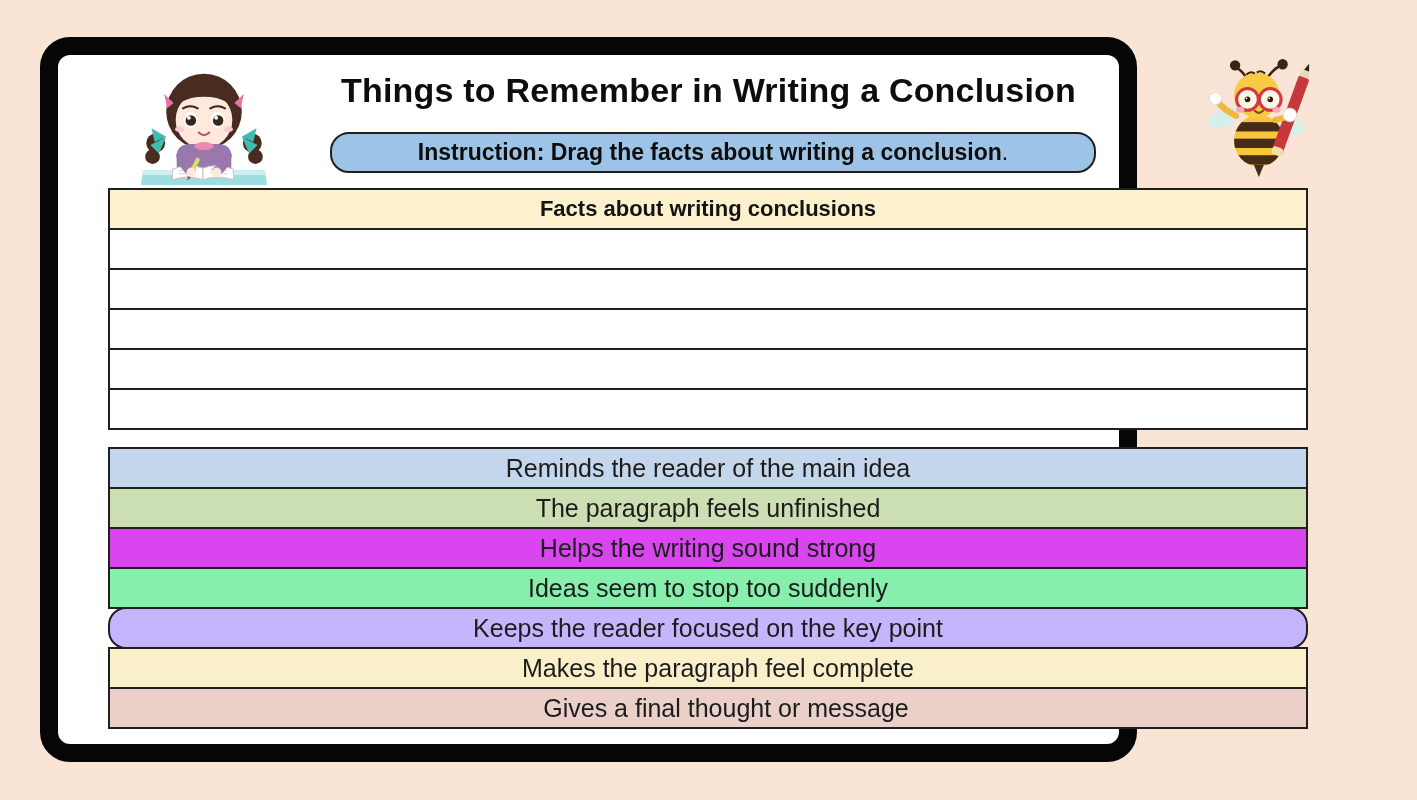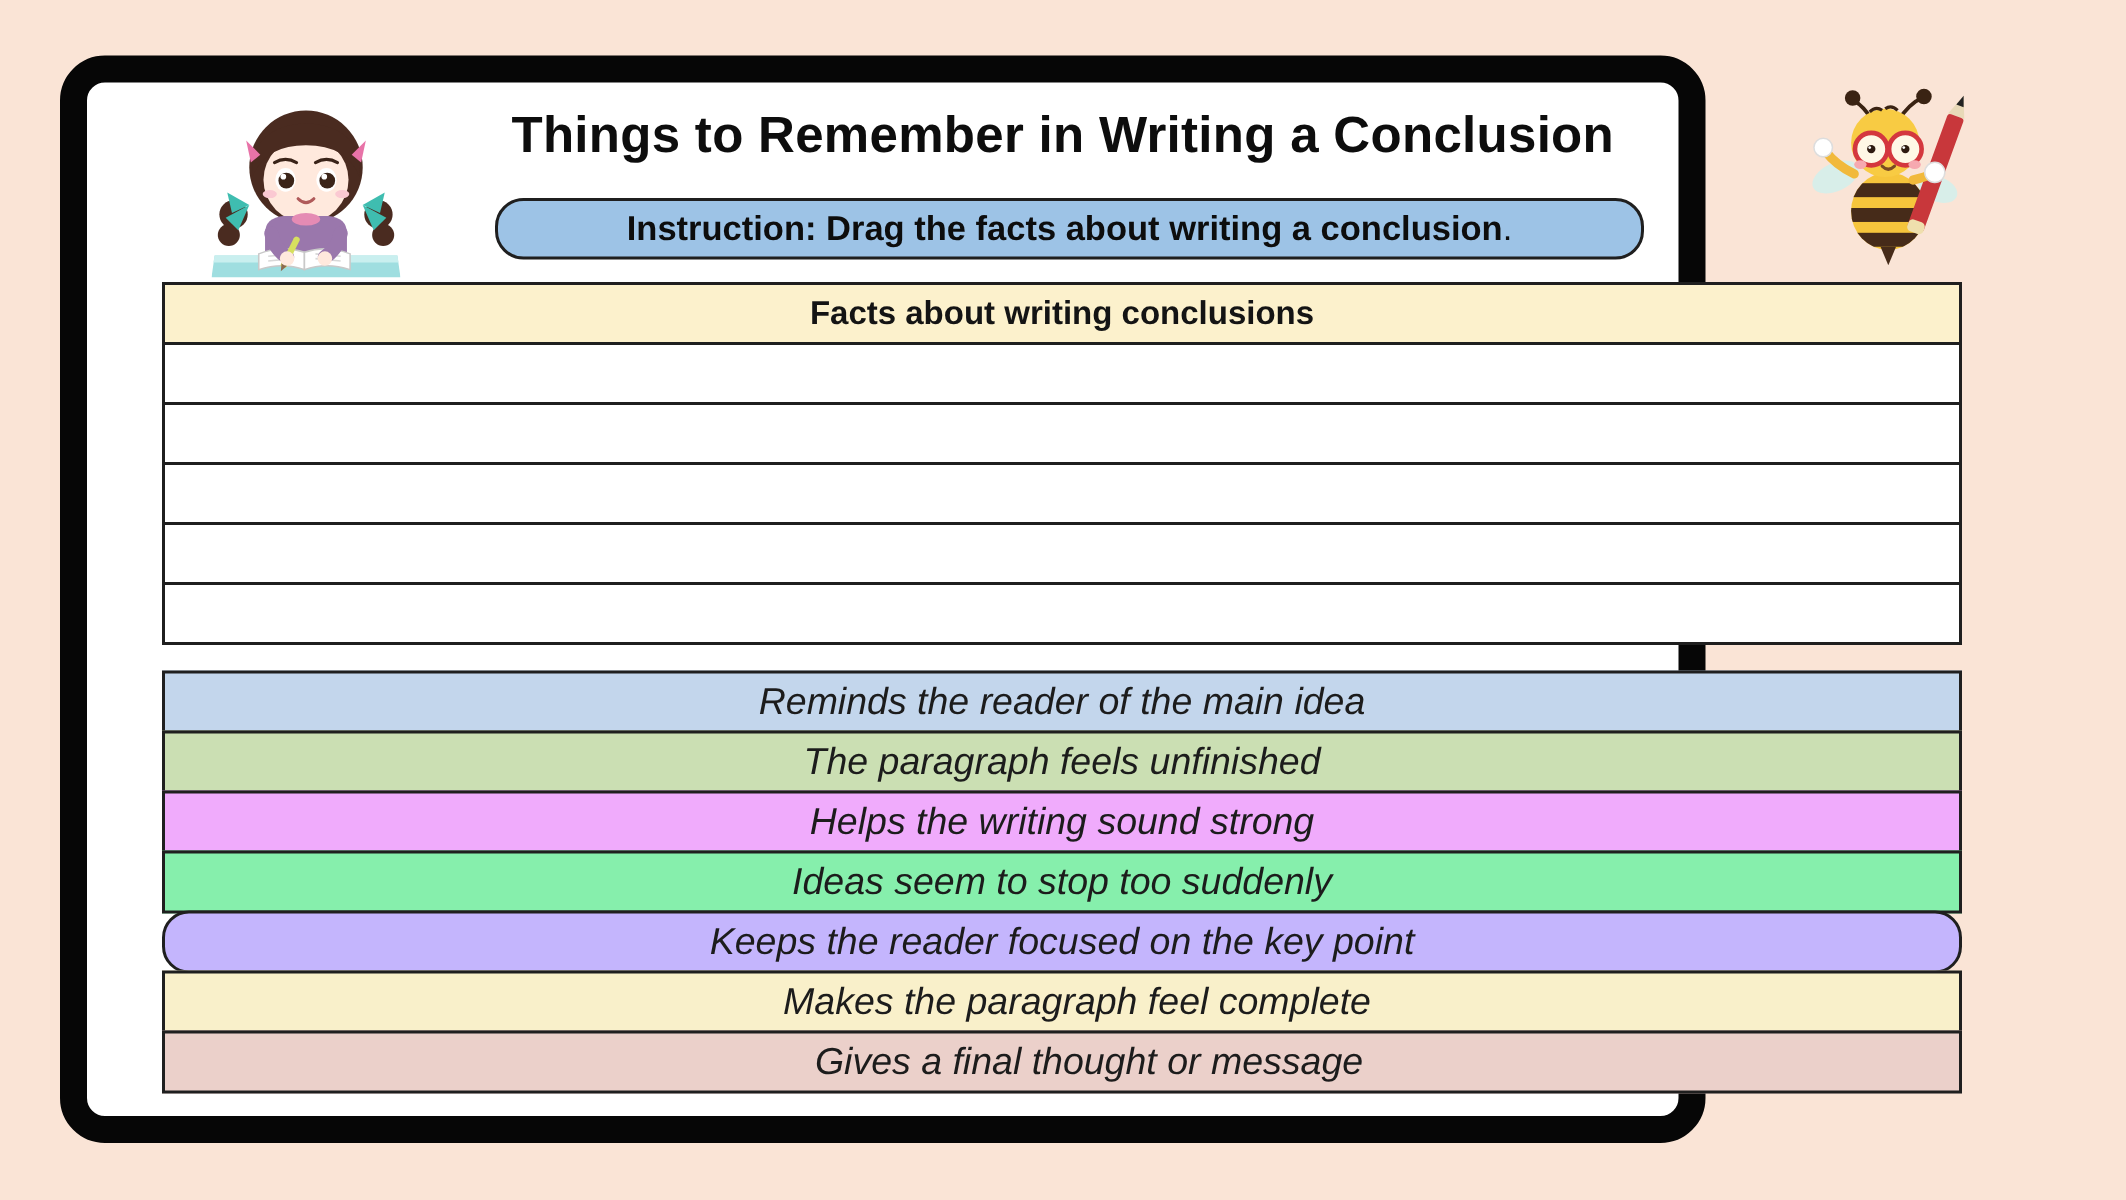--- a/index.html
+++ b/index.html
@@ -48,21 +48,21 @@
     height: 38px; border-bottom: 2px solid #1f1f1f;
     display: flex; align-items: center; justify-content: center;
     font-size: 22px; font-weight: bold; color: #141414;
   }
   .drop-row {
     height: 38px; border-bottom: 2px solid #1f1f1f;
     background: #ffffff;
   }
   .drop-row:last-child { border-bottom: none; }
 
-  .chip-list { position: absolute; left: 50px; top: 392px; width: 1200px; font-style: italic; }
+  .chip-list { position: absolute; left: 50px; top: 392px; width: 1200px; }
   .chip {
     height: 42px; box-sizing: border-box;
     border: 2px solid #1f1f1f;
     margin-top: -2px;
     display: flex; align-items: center; justify-content: center;
     font-size: 25px; color: #1c1c1c;
     cursor: grab;
   }
   .chip:first-child { margin-top: 0; }
 </style>
@@ -186,21 +186,21 @@
           <div class="drop-row"></div>
           <div class="drop-row"></div>
           <div class="drop-row"></div>
           <div class="drop-row"></div>
         </div>
     </div>
 
     <div class="chip-list">
         <div class="chip" draggable="true" style="background: rgb(195, 214, 236);">Reminds the reader of the main idea</div>
         <div class="chip" draggable="true" style="background: rgb(203, 223, 179);">The paragraph feels unfinished</div>
-        <div class="chip" draggable="true" style="background: #f0abfc;">Helps the writing sound strong</div>
+        <div class="chip" draggable="true" style="background: #d946ef;">Helps the writing sound strong</div>
         <div class="chip" draggable="true" style="background: #86efac;">Ideas seem to stop too suddenly</div>
         <div class="chip" draggable="true" style="background: #c4b5fd; border-radius: 18px;">Keeps the reader focused on the key point</div>
         <div class="chip" draggable="true" style="background: rgb(249, 240, 202); padding-left: 20px;">Makes the paragraph feel complete</div>
         <div class="chip" draggable="true" style="background: rgb(235, 208, 202); padding-left: 36px;">Gives a final thought or message</div>
       </div>
 
   </div>
 </div>
 
 </body></html>

